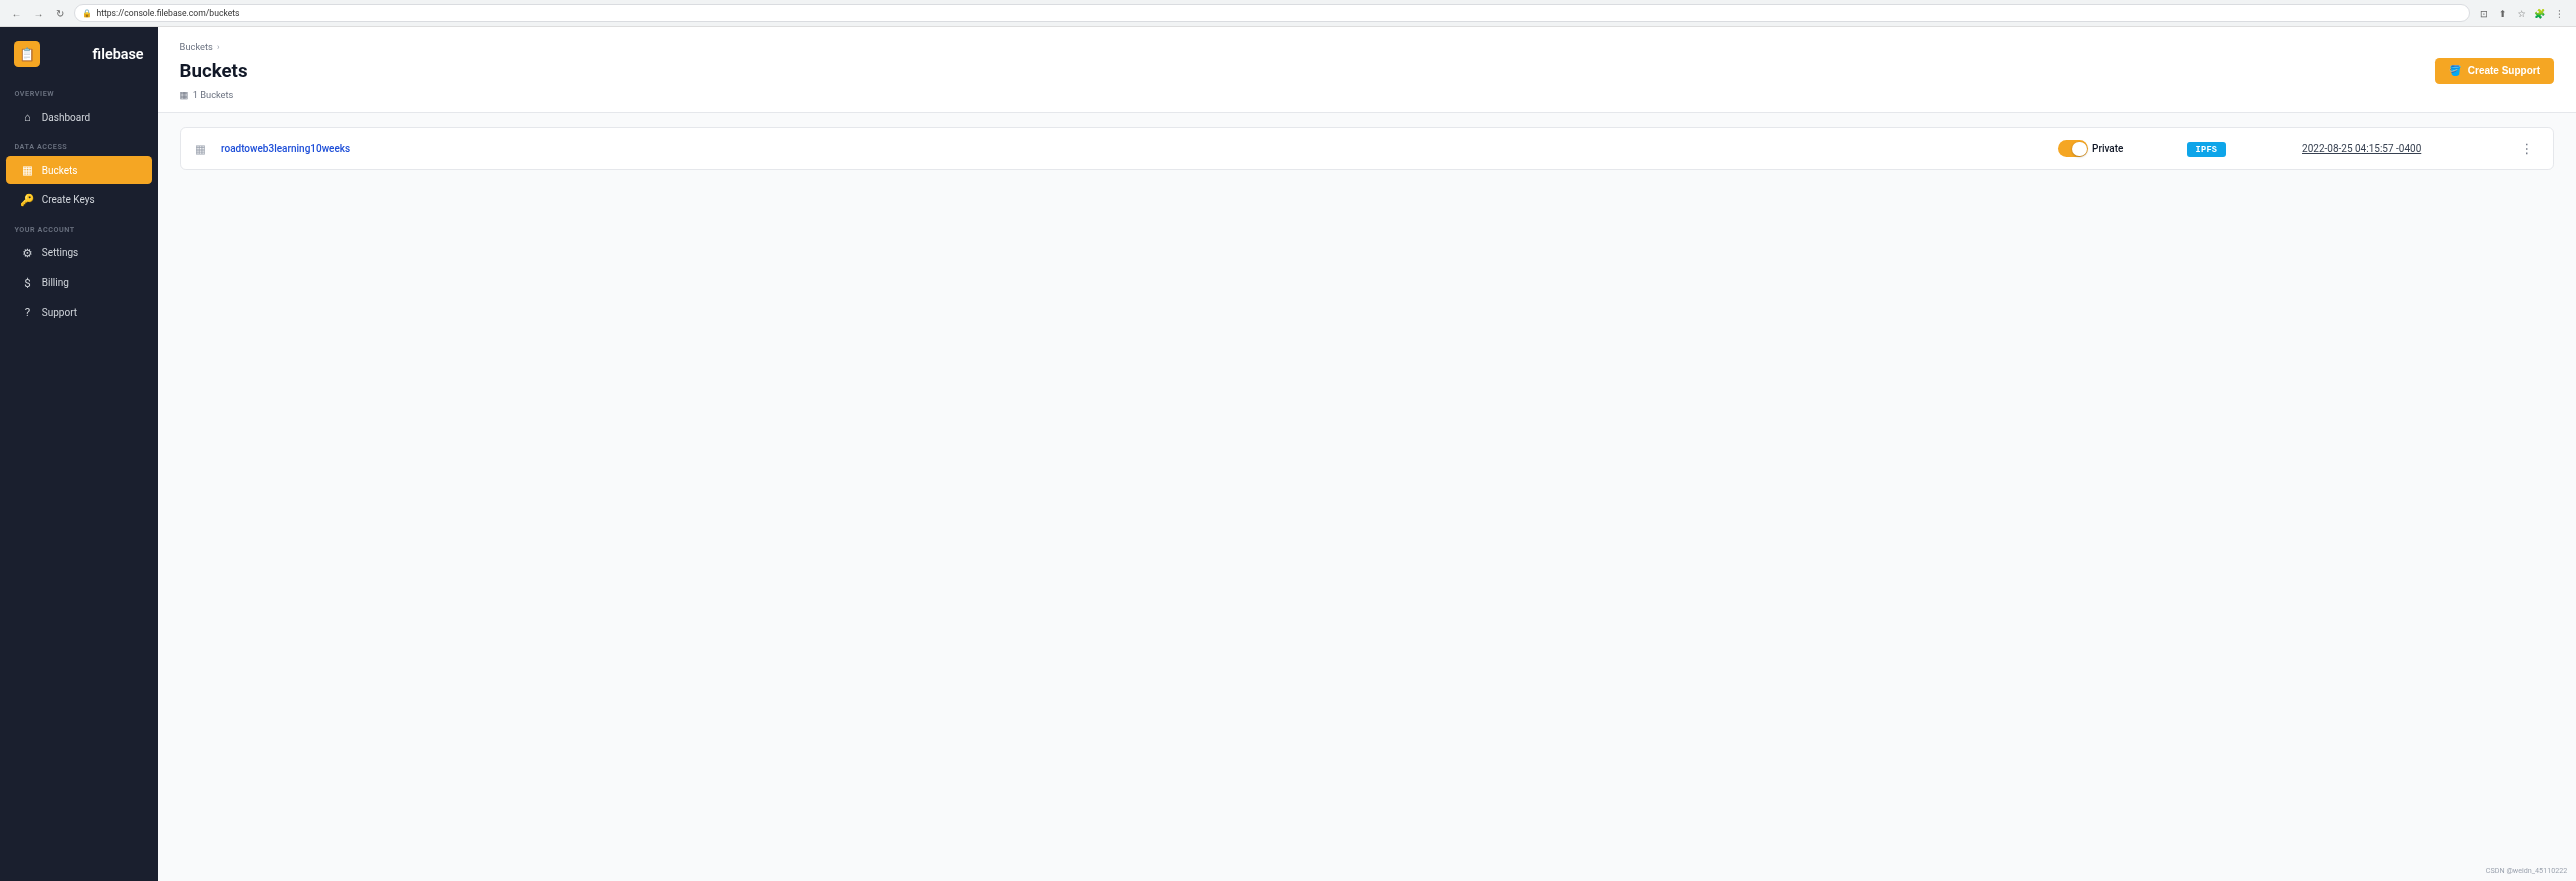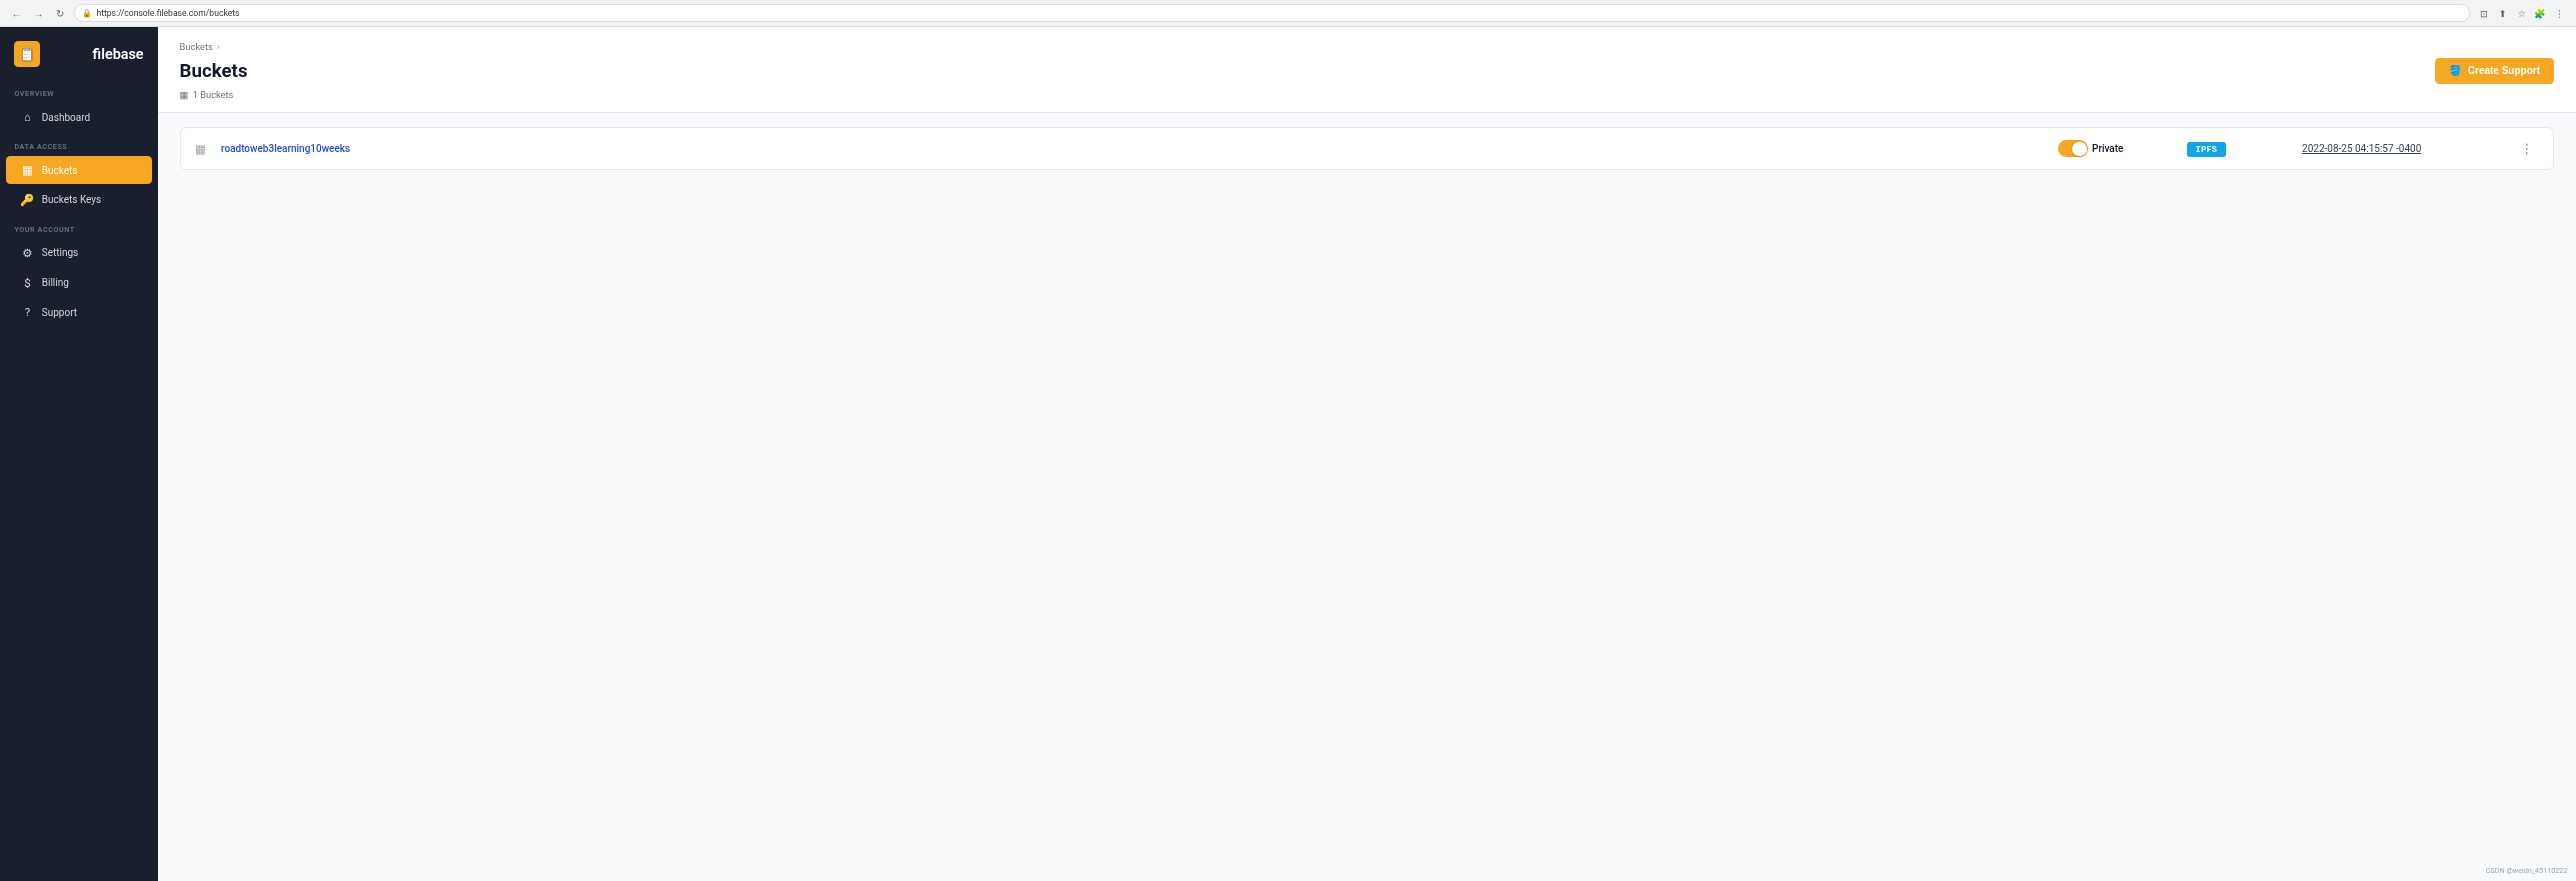--- a/index.html
+++ b/index.html
@@ -298,21 +298,21 @@
       <span>Dashboard</span>
     </a>
 
     <div class="sidebar-section-label">DATA ACCESS</div>
     <a class="sidebar-item active">
       <span class="icon">▦</span>
       <span>Buckets</span>
     </a>
     <a class="sidebar-item">
       <span class="icon">🔑</span>
-      <span>Buckets Keys</span>
+      <span>Create Keys</span>
     </a>
 
     <div class="sidebar-section-label">YOUR ACCOUNT</div>
     <a class="sidebar-item">
       <span class="icon">⚙</span>
       <span>Settings</span>
     </a>
     <a class="sidebar-item">
       <span class="icon">$</span>
       <span>Billing</span>

